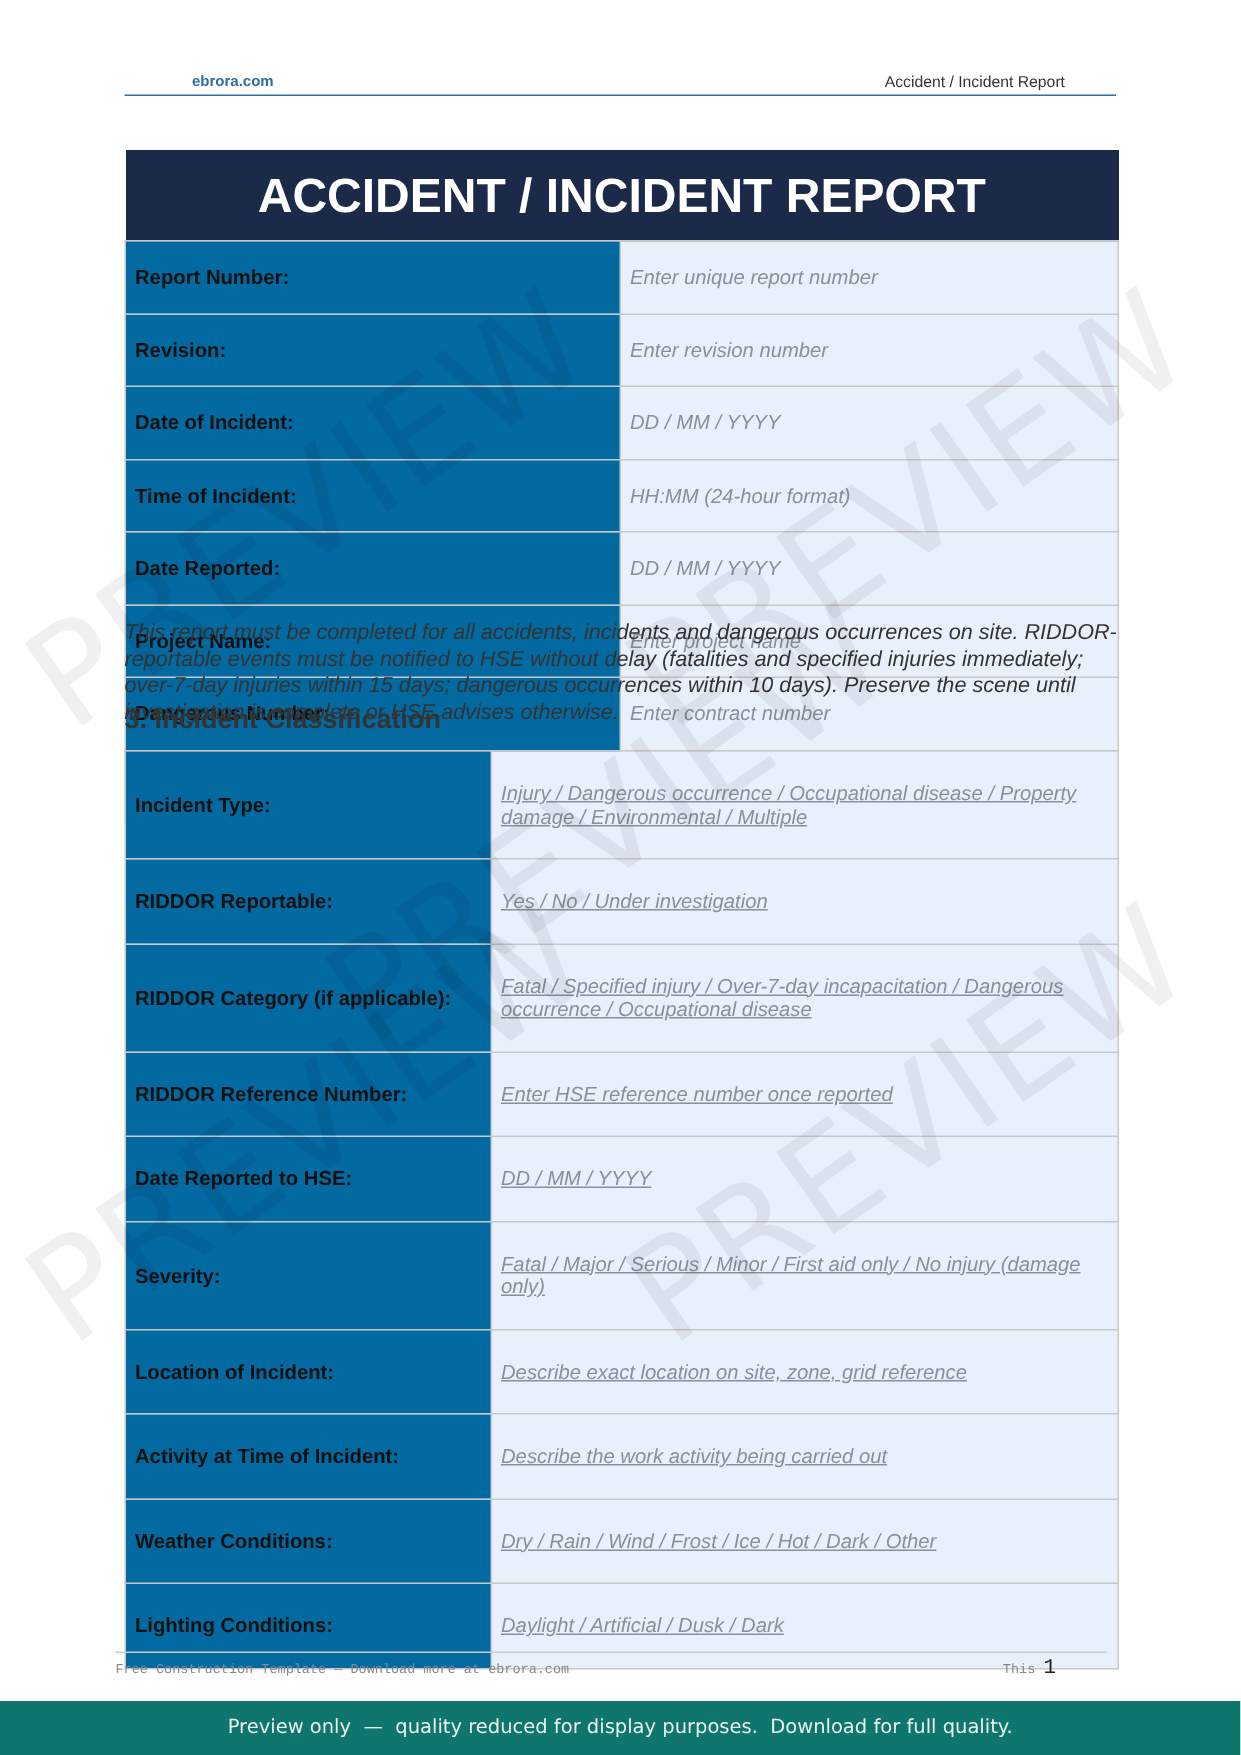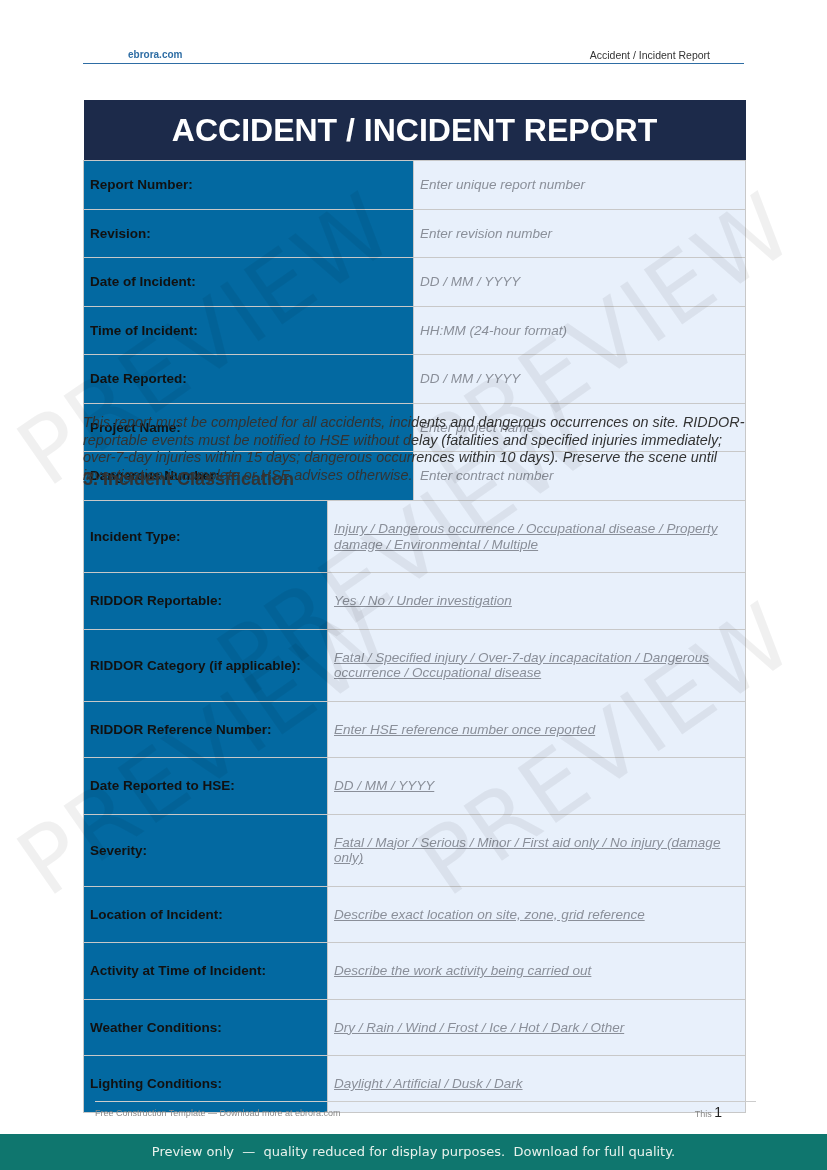--- a/index.html
+++ b/index.html
@@ -42,22 +42,23 @@
     border-collapse: collapse; table-layout: fixed;
   }
   .class-table td.lbl { font-size: 13.5px; height: 23.5px; }
   .class-table td.val { line-height: 15.5px; padding: 20px 6px; text-decoration: underline; }
   .watermark {
     position: absolute; font-size: 92px; color: rgba(0,0,0,0.06);
     font-family: "DejaVu Sans", sans-serif; transform: rotate(-35deg);
     transform-origin: left bottom; pointer-events: none; letter-spacing: 2px;
   }
   .page-footer {
-    position: absolute; left: 95px; top: 1101px; width: 661px; height: 24px;
+    position: absolute; left: 77px; top: 1101px; width: 661px; height: 24px;
     border-top: 1px solid #cccccc;
+    font-family: Liberation Mono, monospace;
   }
   .pf-left { position: absolute; left: 0; top: 6px; font-size: 9px; color: #888; }
   .pf-right { position: absolute; right: 34px; top: 2px; font-size: 9px; color: #888; }
   .pf-right .num { font-size: 14px; color: #222; }
   .preview-banner {
     position: absolute; left: 0; top: 1134px; width: 827px; height: 51px;
     background: #0f766e; color: #e8f2ec; text-align: center; line-height: 36px;
     font-family: "DejaVu Sans", sans-serif; font-size: 13px; white-space: pre;
   }
 </style>

